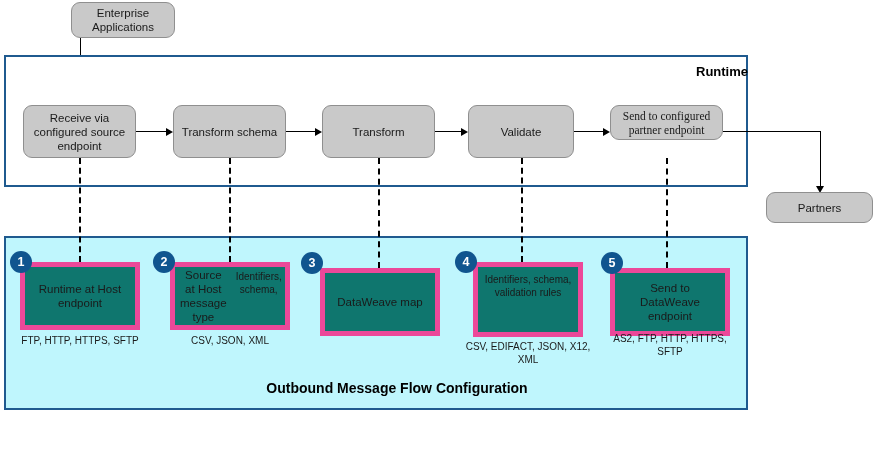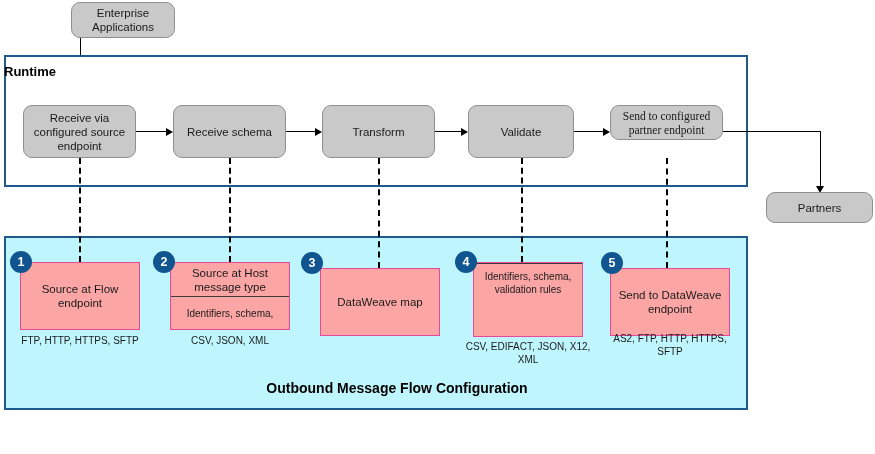--- a/index.html
+++ b/index.html
@@ -22,38 +22,38 @@
     padding:2px 4px;
   }
 
   
   .runtime-panel{
     border:2px solid #1f5a8f;
     background:#ffffff;
   }
   .runtime-title{
     font-size:13px;font-weight:bold;color:#000;
-    text-align:left;
+    text-align:right;
   }
 
   
   .config-panel{
     border:2px solid #1f5a8f;
     background:#bff6fd;
   }
   .config-title{
     font-size:14px;font-weight:bold;color:#000;
     text-align:center;
   }
 
   
   .card{
-    background:#fca5a5;
-    border:1px solid #ec4899;
-    display:flex;flex-direction:column;
+    background:#0f766e;
+    border:5px solid #ec4899;
+    display:flex;flex-direction:row;
   }
   .card-top{
     flex:1;
     display:flex;align-items:center;justify-content:center;
     text-align:center;
     font-size:11.5px;line-height:14px;
     padding:2px 5px;
   }
   .card-div{height:1px;background:#3c3c3c;}
   .card-bot{
@@ -108,21 +108,21 @@
 <div class="abs vline" style="left:80px;top:38px;height:61px;"></div>
 <div class="abs arrow-d" style="left:76px;top:98px;"></div>
 
 <div class="abs runtime-panel" style="left:4px;top:55px;width:744px;height:132px;"></div>
 <div class="abs runtime-title" style="left:4px;top:64px;width:744px;">Runtime</div>
 
 <div class="abs gbox" style="left:23px;top:105px;width:113px;height:53px;">
   <span>Receive via configured source endpoint</span>
 </div>
 <div class="abs gbox" style="left:173px;top:105px;width:113px;height:53px;">
-  <span>Receive schema</span>
+  <span>Transform schema</span>
 </div>
 <div class="abs gbox" style="left:322px;top:105px;width:113px;height:53px;">
   <span>Transform</span>
 </div>
 <div class="abs gbox" style="left:468px;top:105px;width:106px;height:53px;">
   <span>Validate</span>
 </div>
 <div class="abs gbox" style="left:610px;top:105px;width:113px;height:35px;font-family:Liberation Serif, serif;">
   <span>Send to configured partner endpoint</span>
 </div>
@@ -149,21 +149,21 @@
 
 <div class="abs config-panel" style="left:4px;top:236px;width:744px;height:174px;"></div>
 
 <div class="abs dash" style="left:79px;top:158px;height:104px;"></div>
 <div class="abs dash" style="left:229px;top:158px;height:104px;"></div>
 <div class="abs dash" style="left:378px;top:158px;height:110px;"></div>
 <div class="abs dash" style="left:521px;top:158px;height:104px;"></div>
 <div class="abs dash" style="left:666px;top:158px;height:110px;"></div>
 
 <div class="abs card" style="left:20px;top:262px;width:120px;height:68px;">
-  <div class="card-top">Source at Flow endpoint</div>
+  <div class="card-top">Runtime at Host endpoint</div>
 </div>
 <div class="abs badge" style="left:10px;top:251px;">1</div>
 <div class="abs caption" style="left:10px;top:334px;width:140px;">FTP, HTTP, HTTPS, SFTP</div>
 
 <div class="abs card" style="left:170px;top:262px;width:120px;height:68px;">
   <div class="card-top">Source at Host message type</div>
   <div class="card-div"></div>
   <div class="card-bot" style="height:26px;">Identifiers, schema,</div>
 </div>
 <div class="abs badge" style="left:153px;top:251px;">2</div>

